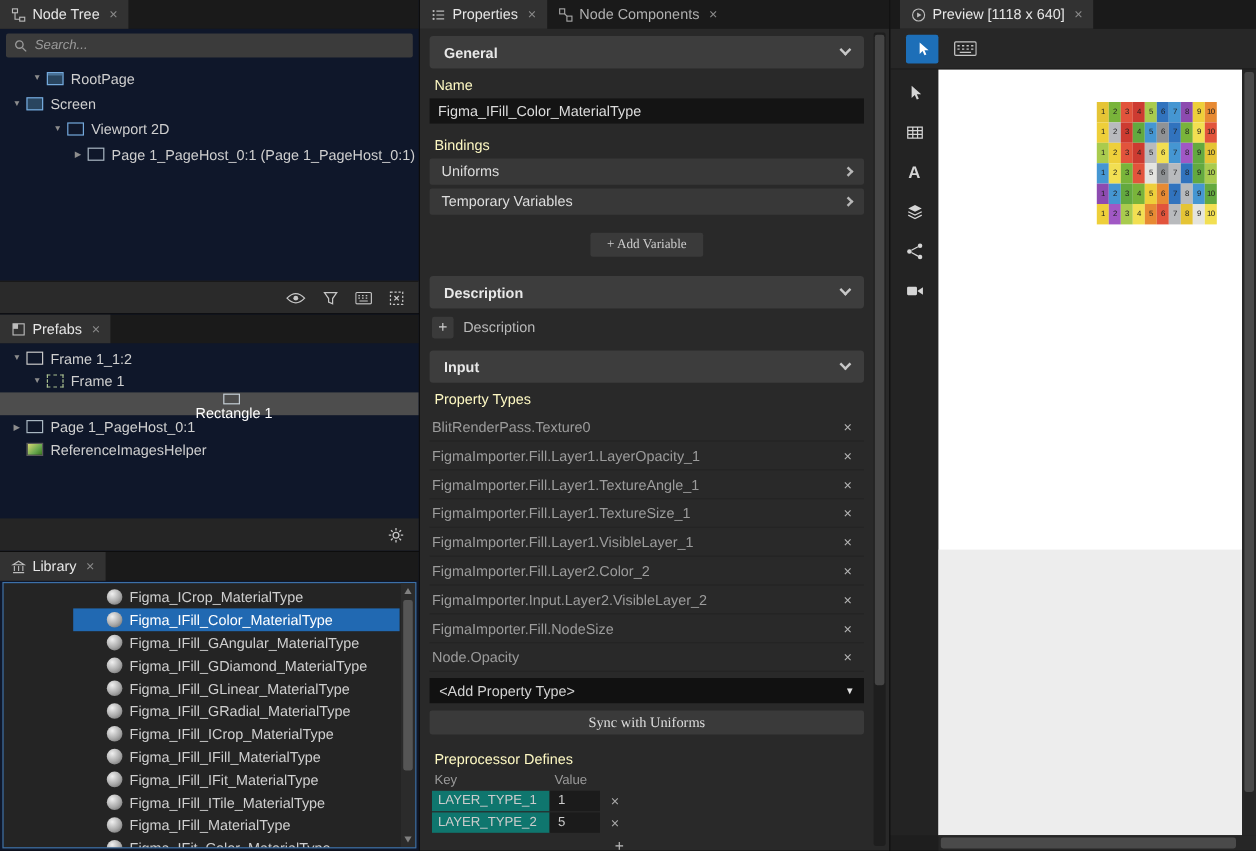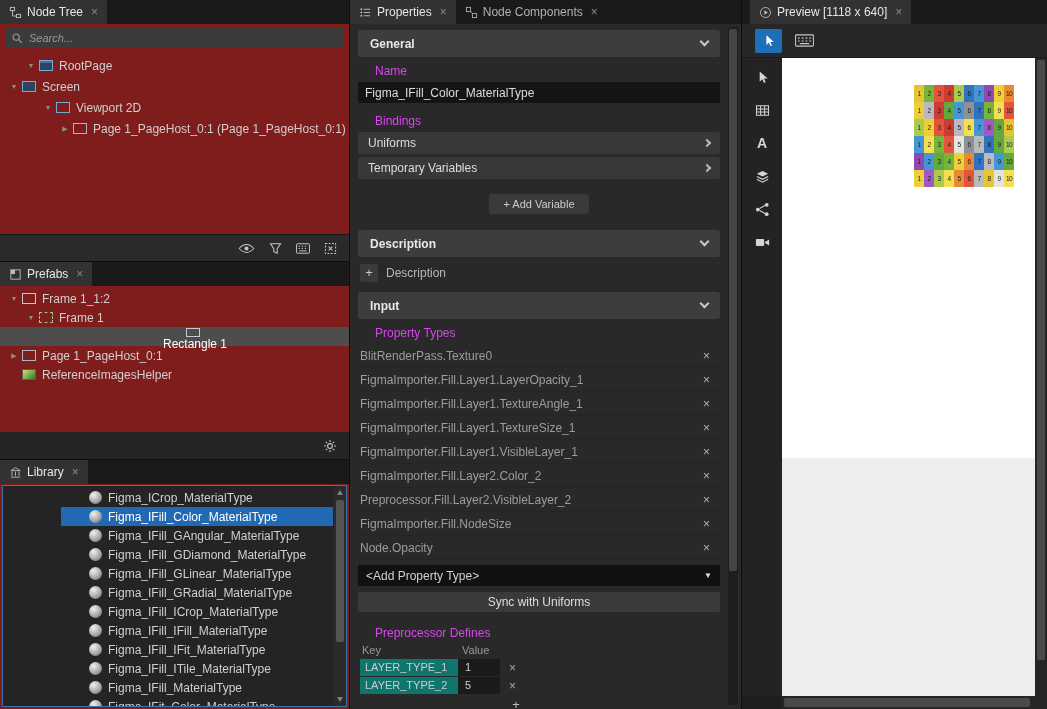--- a/index.html
+++ b/index.html
@@ -5,21 +5,21 @@
   * { margin:0; padding:0; box-sizing:border-box; }
   html,body { width:1047px; height:709px; }
   body {
     background:#0d0d0d;
     font-family:"Liberation Sans", sans-serif;
     color:#cccccc;
     font-size:12px;
     overflow:hidden;
     position:relative;
   }
-  .panel { position:absolute; background:#7f1d1d; overflow:hidden; }
+  .panel { position:absolute; background:#0f172a; overflow:hidden; }
   #node-tree-panel { left:0; top:0; width:349px; height:261px; display:flex; flex-direction:column; }
   #prefabs-panel   { left:0; top:262px; width:349px; height:197px; display:flex; flex-direction:column; }
   #library-panel   { left:0; top:460px; width:349px; height:249px; display:flex; flex-direction:column; }
   #properties-panel{ left:350px; top:0; width:391px; height:709px; background:#292929; }
   #preview-panel   { left:742px; top:0; width:305px; height:709px; background:#1e1e1e; display:flex; flex-direction:column; }
 
   
   .tabbar { height:24px; background:#1a1a1a; display:flex; align-items:stretch; flex:none; }
   .tab { display:flex; align-items:center; gap:5px; padding:0 9px; color:#b0b0b0; font-size:12px; cursor:default; }
   .tab.active { background:#323232; color:#e6e6e6; }
@@ -72,28 +72,28 @@
   .props-content { position:absolute; top:24px; left:0; right:17px; bottom:0; padding:6px 4px 0 8px; overflow:hidden; }
   .panel-vscroll { position:absolute; right:3px; top:27px; bottom:4px; width:10px; background:#1e1e1e; border-radius:2px; }
   .panel-vscroll .thumb { position:absolute; left:1px; right:1px; top:2px; height:80%; background:#454545; border-radius:2px; }
 
   .sec-head { height:27px; background:#3d3d3d; border-radius:3px; display:flex; align-items:center;
     padding:0 12px; color:#e8e8e8; font-weight:bold; margin-bottom:7px; }
   .chev-down { width:7px; height:7px; border-right:2px solid #c8c8c8; border-bottom:2px solid #c8c8c8;
     transform:rotate(45deg); margin-left:auto; margin-top:-4px; }
   .chev-right { width:6px; height:6px; border-right:2px solid #b8b8b8; border-bottom:2px solid #b8b8b8;
     transform:rotate(-45deg); margin-left:auto; }
-  .field-label { color:#d946ef; font-size:12px; margin:2px 0 4px 17px; }
+  .field-label { color:#fef9c3; font-size:12px; margin:2px 0 4px 4px; }
   .text-input { width:100%; height:21px; background:#141414; border:none; color:#dcdcdc;
     font-size:12px; font-family:"Liberation Sans",sans-serif; padding:0 7px; margin-bottom:9px; outline:none; }
   .bar { height:22px; background:#383838; border-radius:2px; display:flex; align-items:center;
     padding:0 10px; color:#ddd; margin-bottom:3px; }
   .bar + .bar { margin-bottom:15px; }
   .btn { background:#3a3a3a; border:none; color:#cccccc; font-size:11px;
-    font-family:Liberation Sans, sans-serif; border-radius:2px; cursor:default; }
+    font-family:Liberation Serif, serif; border-radius:2px; cursor:default; }
   .add-var { display:block; margin:0 auto 16px auto; padding:4px 14px; }
   .desc-row { display:flex; align-items:center; gap:8px; margin:2px 0 10px 2px; }
   .sq-btn { width:18px; height:18px; background:#3a3a3a; border:none; border-radius:2px;
     color:#ccc; font-size:13px; line-height:16px; }
   .desc-label { color:#b8b8b8; }
 
   .ptype-list { margin-bottom:5px; }
   .ptype-row { height:24px; display:flex; align-items:center; color:#9c9c9c; border-bottom:1px solid #242424; }
   .ptype-name { flex:1; padding-left:2px; white-space:nowrap; overflow:hidden; }
   .ptype-x { color:#b4b4b4; padding:0 10px; font-size:12px; }
@@ -467,21 +467,21 @@
           <span class="ptype-name">FigmaImporter.Fill.Layer1.VisibleLayer_1</span>
           <span class="ptype-x">×</span>
         </div>
 
         <div class="ptype-row">
           <span class="ptype-name">FigmaImporter.Fill.Layer2.Color_2</span>
           <span class="ptype-x">×</span>
         </div>
 
         <div class="ptype-row">
-          <span class="ptype-name">Preprocessor.Fill.Layer2.VisibleLayer_2</span>
+          <span class="ptype-name">FigmaImporter.Input.Layer2.VisibleLayer_2</span>
           <span class="ptype-x">×</span>
         </div>
 
         <div class="ptype-row">
           <span class="ptype-name">FigmaImporter.Fill.NodeSize</span>
           <span class="ptype-x">×</span>
         </div>
 
         <div class="ptype-row">
           <span class="ptype-name">Node.Opacity</span>

